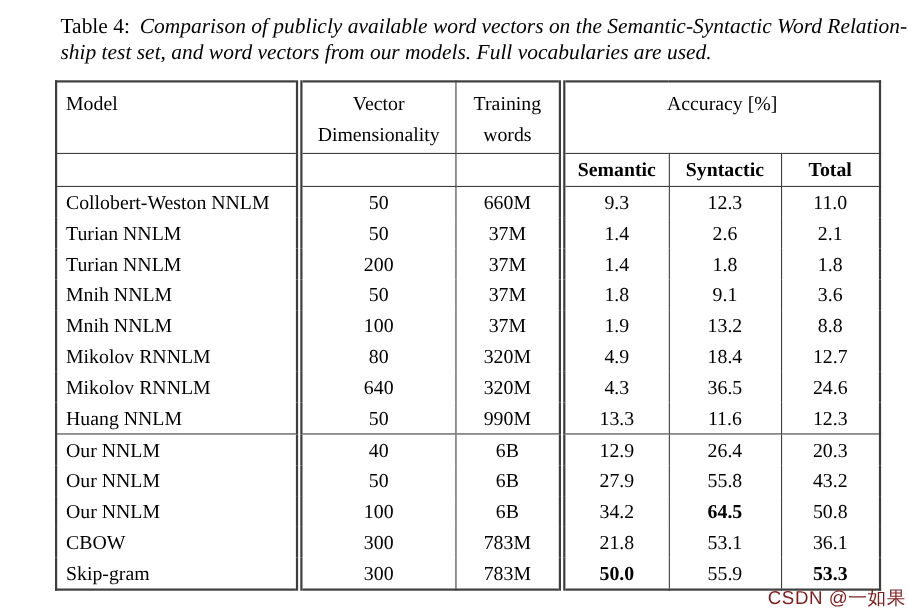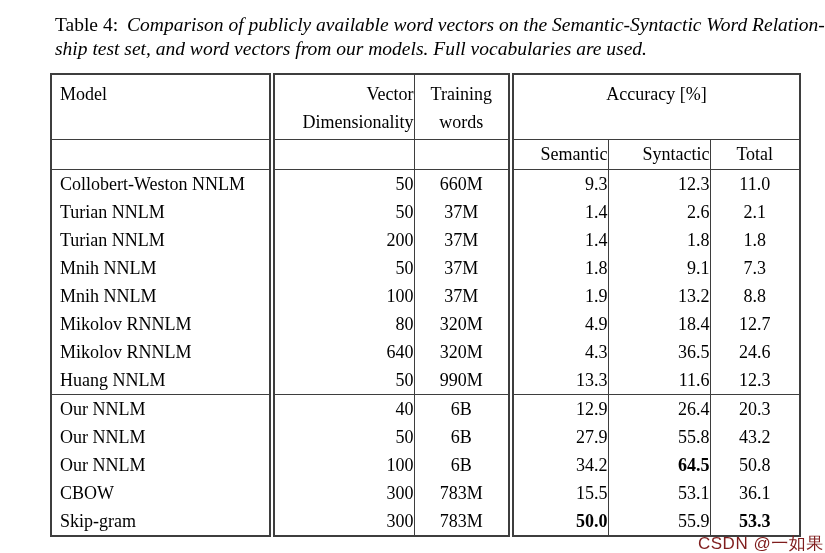--- a/index.html
+++ b/index.html
@@ -60,33 +60,34 @@
     padding: 0;
     vertical-align: middle;
     overflow: hidden;
   }
   .c-model {
     text-align: left;
     padding-left: 8px;
   }
   
   .dbl { border-right: 6px double #3e3e3e; }
-  .sgl { border-right: 1.5px solid #3e3e3e; text-align: right; }
+  .sgl { border-right: 1.5px solid #3e3e3e; }
 
   
   tr.hr1 th {
     height: 59px;
     vertical-align: top;
     padding-top: 5px;
     line-height: 28px;
     border-bottom: 1.5px solid #3e3e3e;
   }
   tr.hr2 th {
     height: 29px;
     border-bottom: 1.5px solid #3e3e3e;
+    font-weight: bold;
   }
 
   
   tr.dr td { height: 28px; }
   tr.sec td { border-top: 1.5px solid #3e3e3e; }
 
   .b { font-weight: bold; }
 
   
   .watermark {
@@ -165,21 +166,21 @@
       <td class="sgl">1.4</td>
       <td class="sgl">1.8</td>
       <td>1.8</td>
     </tr>
     <tr class="dr">
       <td class="c-model dbl">Mnih NNLM</td>
       <td class="sgl">50</td>
       <td class="dbl">37M</td>
       <td class="sgl">1.8</td>
       <td class="sgl">9.1</td>
-      <td>7.3</td>
+      <td>3.6</td>
     </tr>
     <tr class="dr">
       <td class="c-model dbl">Mnih NNLM</td>
       <td class="sgl">100</td>
       <td class="dbl">37M</td>
       <td class="sgl">1.9</td>
       <td class="sgl">13.2</td>
       <td>8.8</td>
     </tr>
     <tr class="dr">
@@ -227,21 +228,21 @@
       <td class="sgl">100</td>
       <td class="dbl">6B</td>
       <td class="sgl">34.2</td>
       <td class="sgl b">64.5</td>
       <td>50.8</td>
     </tr>
     <tr class="dr">
       <td class="c-model dbl">CBOW</td>
       <td class="sgl">300</td>
       <td class="dbl">783M</td>
-      <td class="sgl">15.5</td>
+      <td class="sgl">21.8</td>
       <td class="sgl">53.1</td>
       <td>36.1</td>
     </tr>
     <tr class="dr">
       <td class="c-model dbl">Skip-gram</td>
       <td class="sgl">300</td>
       <td class="dbl">783M</td>
       <td class="sgl b">50.0</td>
       <td class="sgl">55.9</td>
       <td class="b">53.3</td>

